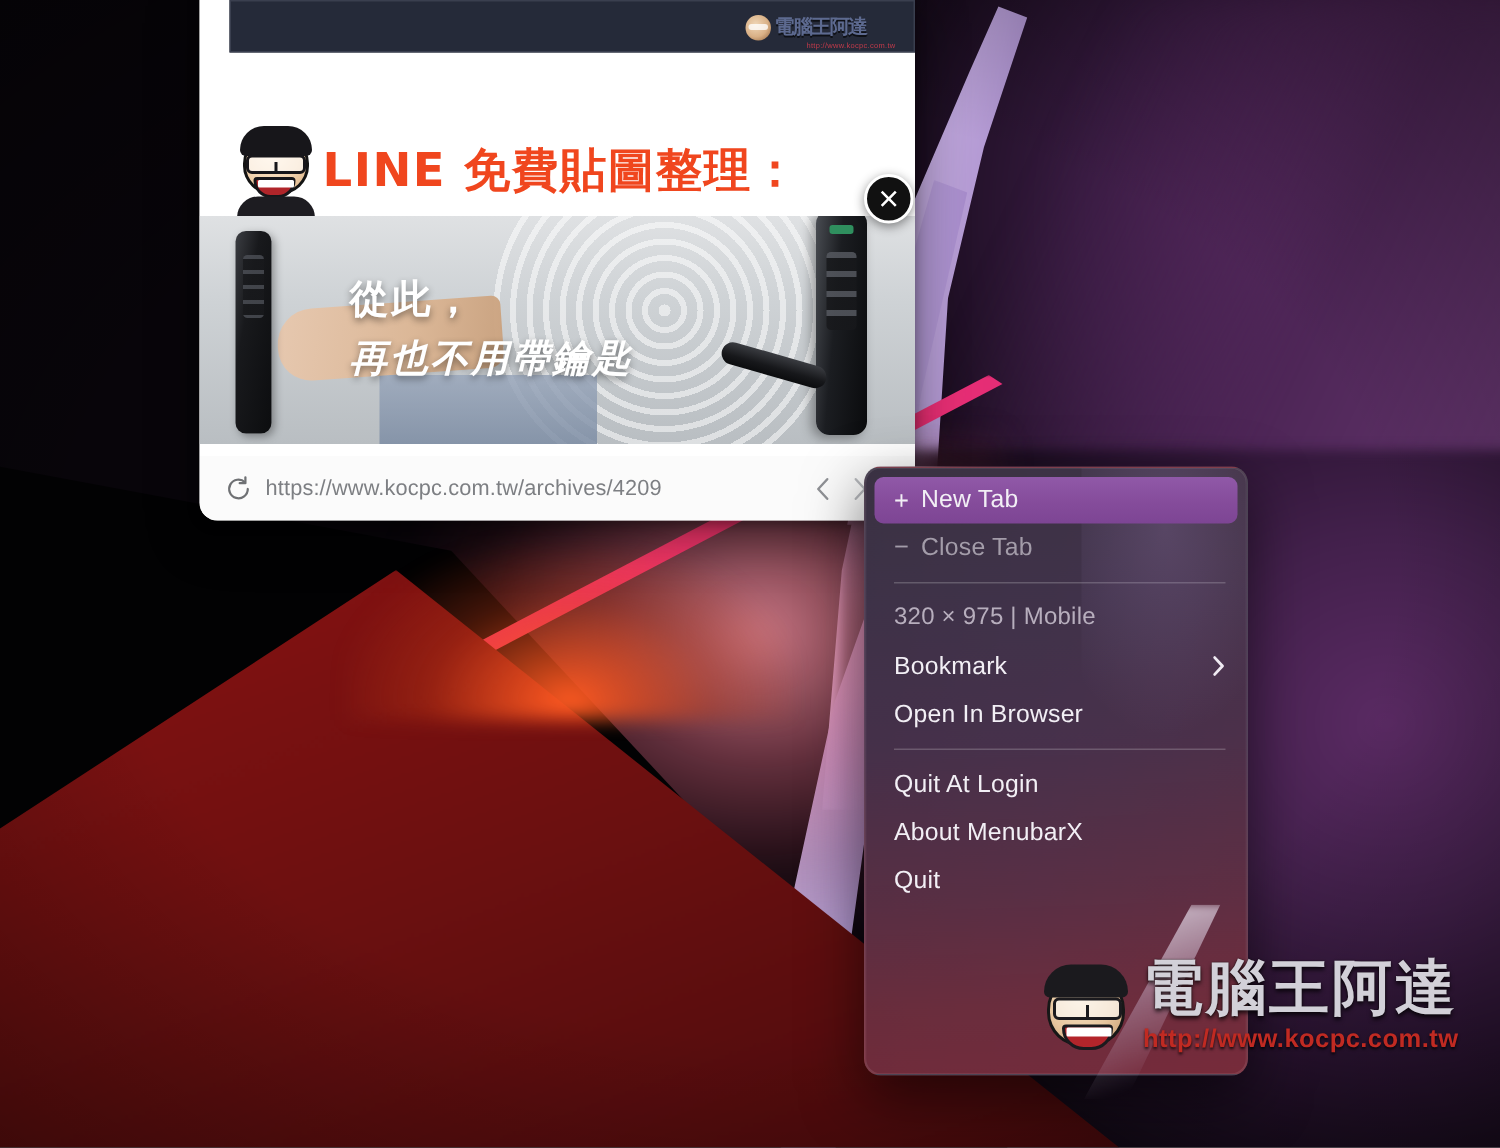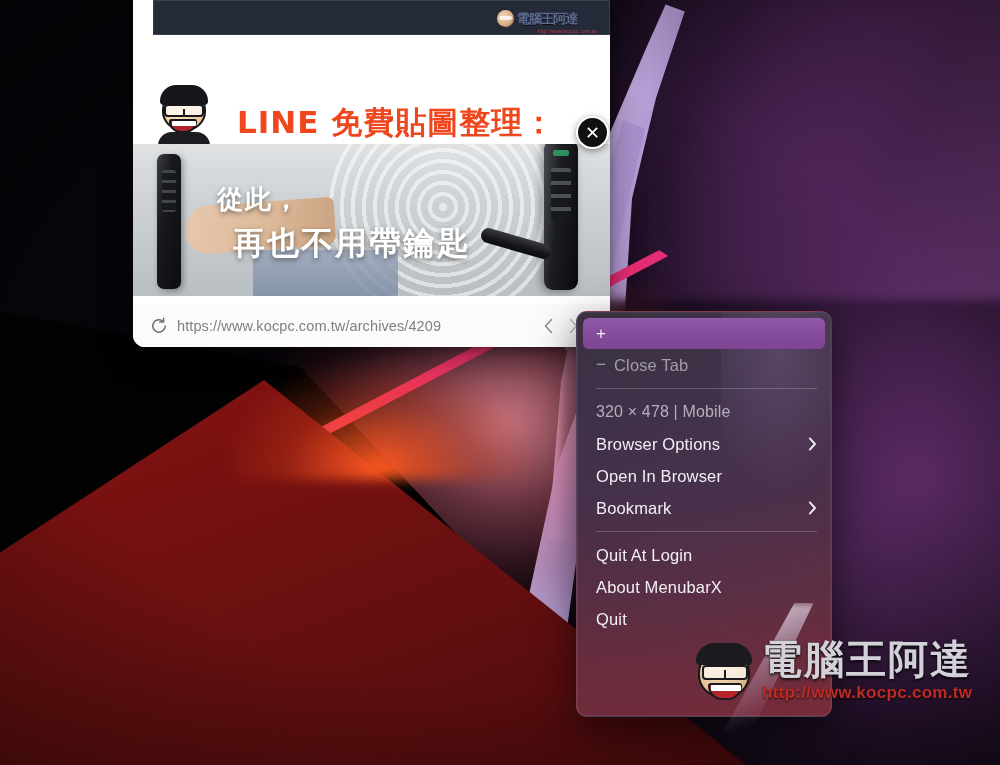--- a/index.html
+++ b/index.html
@@ -179,21 +179,21 @@
     position: absolute; right: 12px; bottom: 0px;
     font-size: 5px; color: #c03a4a; letter-spacing: .2px;
     white-space: nowrap;
   }
 
   
   .site-headline {
     position: absolute;
     left: 22px; top: 90px;
     width: 440px; height: 60px;
-    display: flex; align-items: flex-end; gap: 24px;
+    display: flex; align-items: center; gap: 2px;
   }
   .mascot {
     width: 58px; height: 58px; flex: none; position: relative;
   }
   .mascot .head {
     position: absolute; left: 7px; top: 3px;
     width: 44px; height: 42px; border-radius: 50% 50% 46% 46%;
     background: radial-gradient(circle at 42% 34%, #ffe9cf 0%, #f2d3ae 55%, #d8ae81 100%);
     border: 2px solid #141414;
   }
@@ -299,22 +299,22 @@
     background: linear-gradient(180deg, #9aa7bb 0%, #7d8da4 100%);
     opacity: .85;
   }
   .ad-text1, .ad-text2 {
     position: absolute;
     font-family: "DejaVu Sans", sans-serif;
     font-weight: 700; color: #ffffff;
     text-shadow: 0 2px 5px rgba(0,0,0,.45);
     white-space: nowrap;
   }
-  .ad-text1 { left: 84px; top: 38px; font-size: 26px; letter-spacing: 2px; }
-  .ad-text2 { left: 100px; top: 78px; font-size: 32px; letter-spacing: 2px; }
+  .ad-text1 { left: 100px; top: 38px; font-size: 26px; letter-spacing: 2px; }
+  .ad-text2 { left: 100px; top: 78px; font-size: 25px; letter-spacing: 2px; font-style: italic; }
 
   
   .close-badge {
     position: absolute;
     left: 443px; top: 122px;
     width: 33px; height: 33px; border-radius: 50%;
     background: #111;
     border: 2px solid #fff;
     box-shadow: 0 2px 7px rgba(0,0,0,.45);
     display: flex; align-items: center; justify-content: center;
@@ -561,47 +561,40 @@
       <span class="tb-extra">8</span>
     </div>
 
   </div>
 
   <div class="menu">
     <div class="menu-bleed"></div>
     <div id="menu-items">
         <div class="menu-item highlight">
           <span class="mi-glyph">+</span>
+          <span class="mi-label">New Tab</span>
         </div>
         <div class="menu-item disabled">
           <span class="mi-glyph">−</span>
           <span class="mi-label">Close Tab</span>
         </div>
         <div class="menu-sep"></div>
         <div class="menu-item dim">
-          <span class="mi-label">320 × 478 | Mobile</span>
-        </div>
-        <div class="menu-item">
-          <span class="mi-label">Browser Options</span>
-          <span class="mi-chevron">
-            <svg width="9" height="14" viewBox="0 0 9 14" aria-hidden="true">
-              <path d="M1.8 1.4 L7 7 L1.8 12.6" stroke="#efeaf2" stroke-width="1.9" fill="none" stroke-linecap="round" stroke-linejoin="round"></path>
-            </svg>
-          </span>
-        </div>
-        <div class="menu-item">
-          <span class="mi-label">Open In Browser</span>
+          <span class="mi-label">320 × 975 | Mobile</span>
         </div>
         <div class="menu-item">
           <span class="mi-label">Bookmark</span>
           <span class="mi-chevron">
             <svg width="9" height="14" viewBox="0 0 9 14" aria-hidden="true">
               <path d="M1.8 1.4 L7 7 L1.8 12.6" stroke="#efeaf2" stroke-width="1.9" fill="none" stroke-linecap="round" stroke-linejoin="round"></path>
             </svg>
           </span>
+        </div>
+        <div class="menu-item">
+          <span class="mi-label">Open In Browser</span>
         </div>
         <div class="menu-sep"></div>
         <div class="menu-item">
           <span class="mi-label">Quit At Login</span>
         </div>
         <div class="menu-item">
           <span class="mi-label">About MenubarX</span>
         </div>
         <div class="menu-item">
           <span class="mi-label">Quit</span>

